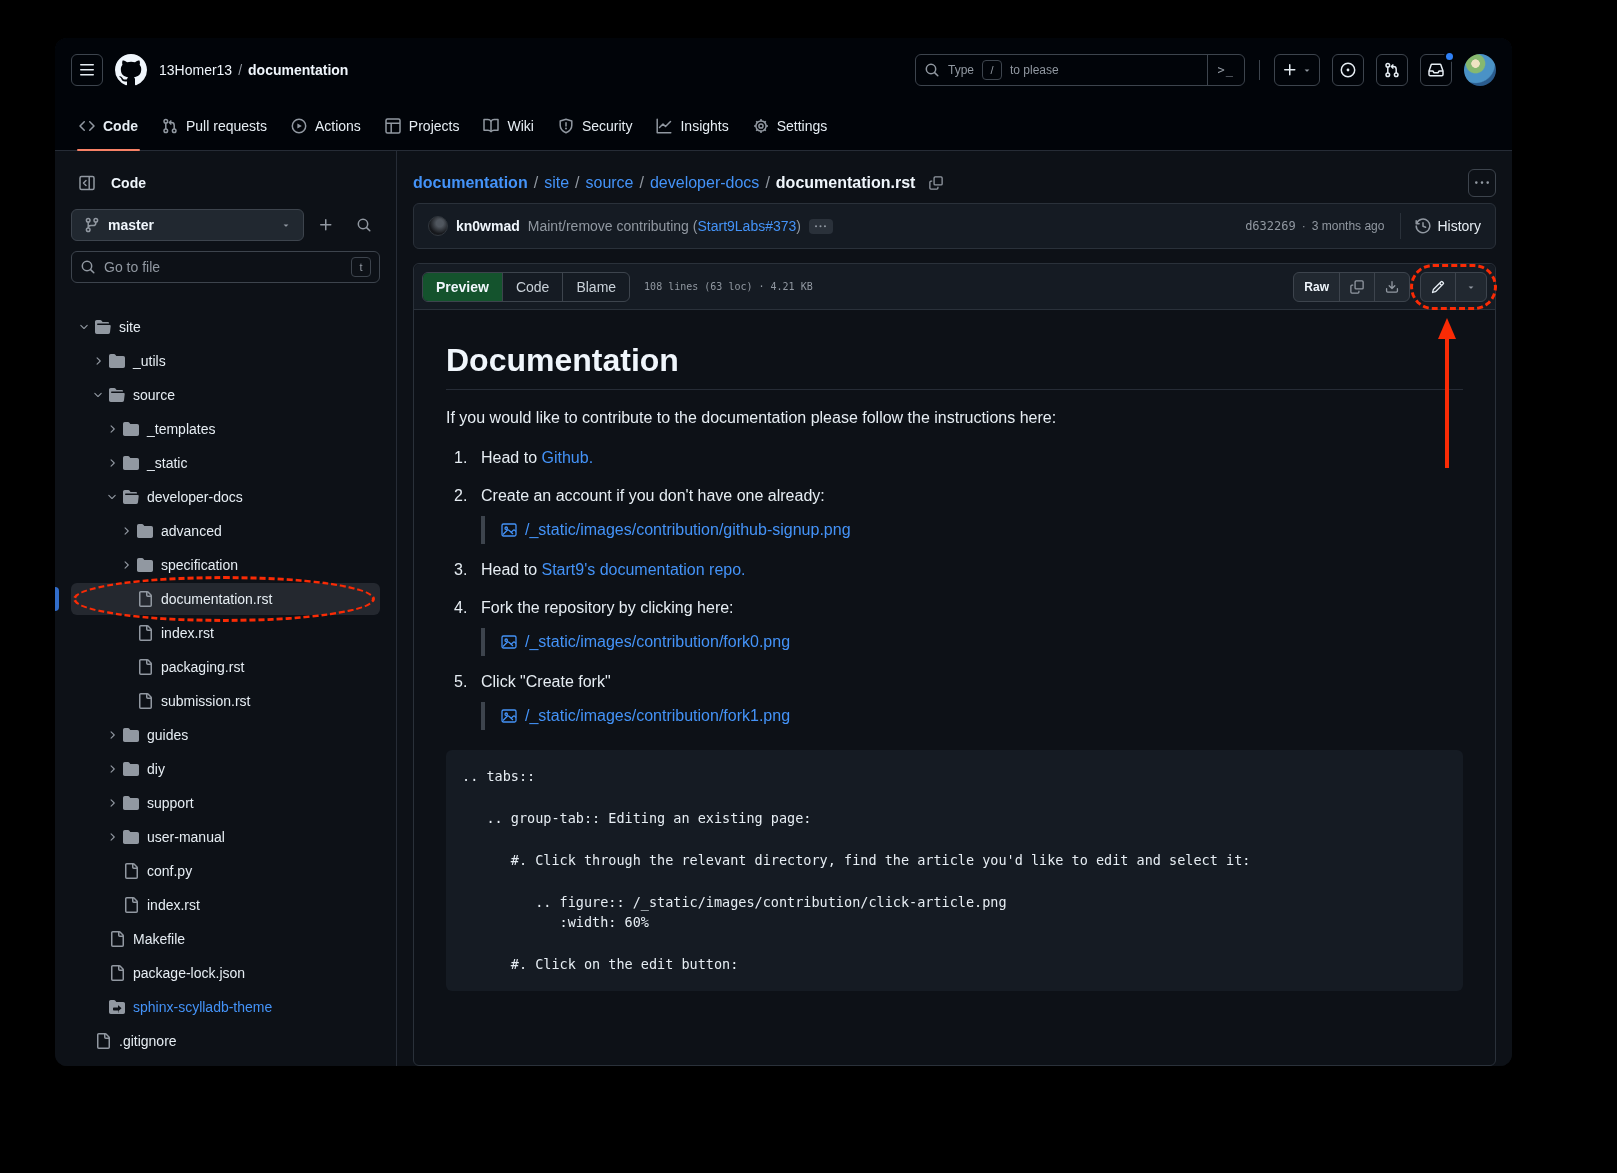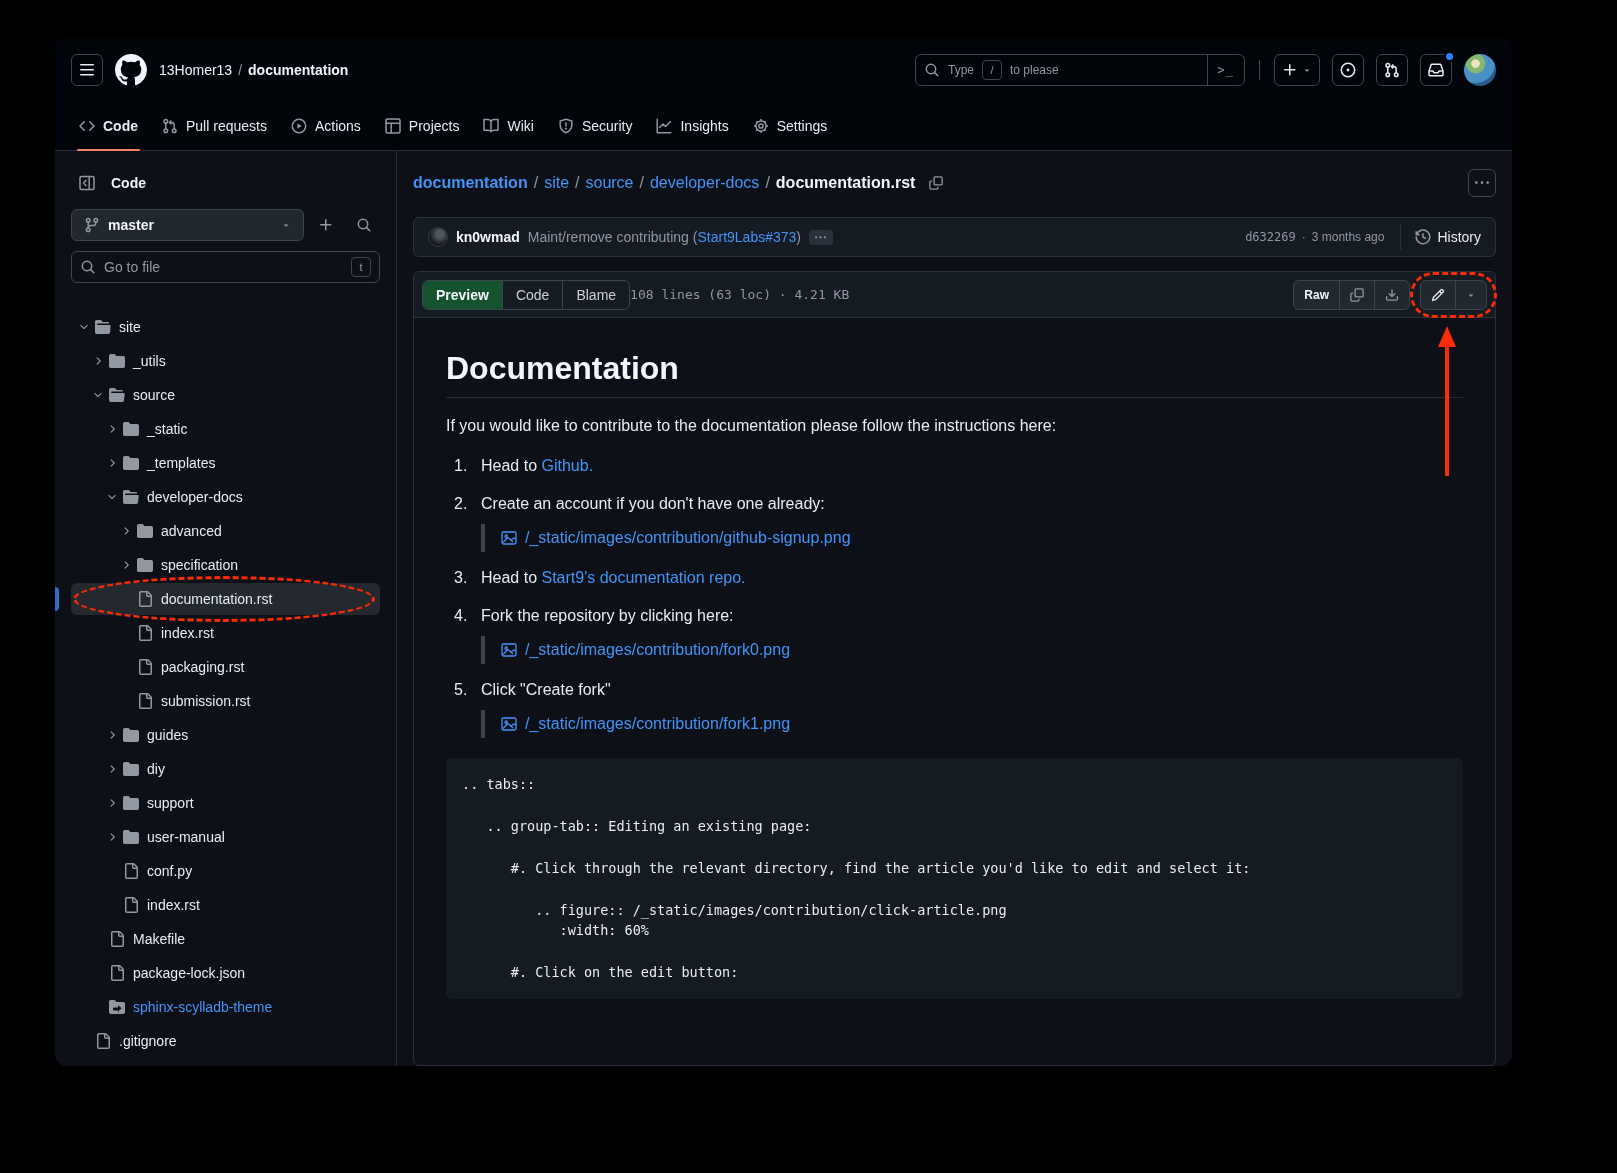--- a/index.html
+++ b/index.html
@@ -74,39 +74,39 @@
   .crumbs{display:flex;align-items:center;gap:6px;font-size:16px}
   .crumb{color:var(--link_blue,#4493f8)}
   .crumb.first{font-weight:700}
   .crumb-sep{color:#9198a1}
   .crumb-current{font-weight:700;color:#f0f6fc}
   .copy-path-btn{margin-left:8px;color:#9198a1;width:26px;height:26px;display:flex;align-items:center;justify-content:center;border:none;background:transparent;border-radius:6px}
   .copy-path-btn .oct{width:14px;height:14px}
   .kebab-btn{margin-left:auto;width:28px;height:28px;border:1px solid #3d444d;border-radius:6px;display:flex;align-items:center;justify-content:center;color:#9198a1;background:transparent}
   .kebab-btn .oct{width:14px;height:14px}
 
-  .commit-bar{margin-top:18px;background:#151b23;border:1px solid #2a313a;border-radius:6px;height:40px;display:flex;align-items:center;gap:8px;padding:0 14px;flex-shrink:0}
+  .commit-bar{margin-top:4px;background:#151b23;border:1px solid #2a313a;border-radius:6px;height:46px;display:flex;align-items:center;gap:8px;padding:0 14px;flex-shrink:0}
   .commit-avatar{width:20px;height:20px;border-radius:50%;border:1px solid #30363d;background:radial-gradient(circle at 60% 35%,#50565e 0 22%,#16181c 65%);flex-shrink:0}
   .commit-author{font-weight:700;color:#f0f6fc}
   .commit-msg{color:#9198a1;white-space:nowrap;overflow:hidden;text-overflow:ellipsis}
   .msg-link{color:var(--link_blue,#4493f8)}
   .msg-more{width:24px;height:15px;border-radius:4px;background:#2a313a;display:inline-flex;align-items:center;justify-content:center;color:#9198a1;flex-shrink:0;cursor:pointer}
   .msg-more .oct{width:11px;height:11px}
   .commit-meta{margin-left:auto;display:flex;align-items:center;gap:6px;color:#9198a1;font-size:12px;white-space:nowrap}
   .sha{font-family:"DejaVu Sans Mono",monospace;color:#9198a1}
   .history-btn{display:flex;align-items:center;gap:6px;color:#e6edf3;font-size:14px;margin-left:8px;padding-left:14px;border-left:1px solid #2a313a;height:26px;white-space:nowrap}
   .history-btn .oct{color:#9198a1}
 
   .file-box{margin-top:14px;border:1px solid #2a313a;border-radius:6px;background:#0d1117;flex:1}
   .file-toolbar{height:46px;background:#151b23;border-bottom:1px solid #2a313a;display:flex;align-items:center;padding:8px;border-radius:6px 6px 0 0;position:relative;z-index:2}
   .seg-group{display:flex;border:1px solid #3d444d;border-radius:6px;overflow:hidden;height:30px}
   .seg{display:flex;align-items:center;padding:0 13px;font-size:14px;color:#c9d1d9;cursor:pointer}
   .seg + .seg{border-left:1px solid #3d444d}
   .seg.sel{background:#14532d;color:#f0f6fc;font-weight:700}
-  .tb-meta{color:#9198a1;font-size:13px;font-family:"DejaVu Sans Mono",monospace}
+  .tb-meta{margin-left:14px;color:#9198a1;font-size:10px;font-family:"DejaVu Sans Mono",monospace}
   .tb-right{margin-left:auto;display:flex;align-items:center;gap:10px}
   .btn-group{display:flex;border:1px solid #3d444d;border-radius:6px;overflow:hidden;height:30px;background:#212830}
   .bg-seg{display:flex;align-items:center;justify-content:center;padding:0 10px;color:#9198a1;cursor:pointer}
   .bg-seg + .bg-seg{border-left:1px solid #3d444d}
   .bg-seg .oct{width:14px;height:14px}
   .raw-label{font-size:12px;font-weight:700;color:#f0f6fc}
   .edit-seg{color:#e6edf3}
   .edit-wrap{position:relative}
   .annot-rect{position:absolute;left:-10px;right:-10px;top:-8px;bottom:-8px;border:3px dashed var(--annotation_red,#fa2b05);border-radius:23px;pointer-events:none}
   .annot-arrow{position:absolute;top:46px;left:50%;margin-left:-20px;width:26px;height:150px;pointer-events:none;z-index:50;color:var(--annotation_red,#fa2b05)}
@@ -487,34 +487,34 @@
             <span class="chev">
               <svg viewBox="0 0 16 16" class="oct">
                 <use href="#i-chev-right" xlink:href="#i-chev-right"></use>
               </svg>
             </span>
             <span class="t-icon c-folder">
               <svg viewBox="0 0 16 16" class="oct">
                 <use href="#i-folder" xlink:href="#i-folder"></use>
               </svg>
             </span>
+            <span class="t-label">_templates</span>
+          </div>
+          <div class="tree-row" style="padding-left: 32px;">
+            <span class="chev">
+              <svg viewBox="0 0 16 16" class="oct">
+                <use href="#i-chev-right" xlink:href="#i-chev-right"></use>
+              </svg>
+            </span>
+            <span class="t-icon c-folder">
+              <svg viewBox="0 0 16 16" class="oct">
+                <use href="#i-folder" xlink:href="#i-folder"></use>
+              </svg>
+            </span>
             <span class="t-label">_static</span>
-          </div>
-          <div class="tree-row" style="padding-left: 32px;">
-            <span class="chev">
-              <svg viewBox="0 0 16 16" class="oct">
-                <use href="#i-chev-right" xlink:href="#i-chev-right"></use>
-              </svg>
-            </span>
-            <span class="t-icon c-folder">
-              <svg viewBox="0 0 16 16" class="oct">
-                <use href="#i-folder" xlink:href="#i-folder"></use>
-              </svg>
-            </span>
-            <span class="t-label">_templates</span>
           </div>
           <div class="tree-row" style="padding-left: 32px;">
             <span class="chev">
               <svg viewBox="0 0 16 16" class="oct">
                 <use href="#i-chev-down" xlink:href="#i-chev-down"></use>
               </svg>
             </span>
             <span class="t-icon c-folder">
               <svg viewBox="0 0 16 16" class="oct">
                 <use href="#i-folder-open" xlink:href="#i-folder-open"></use>

